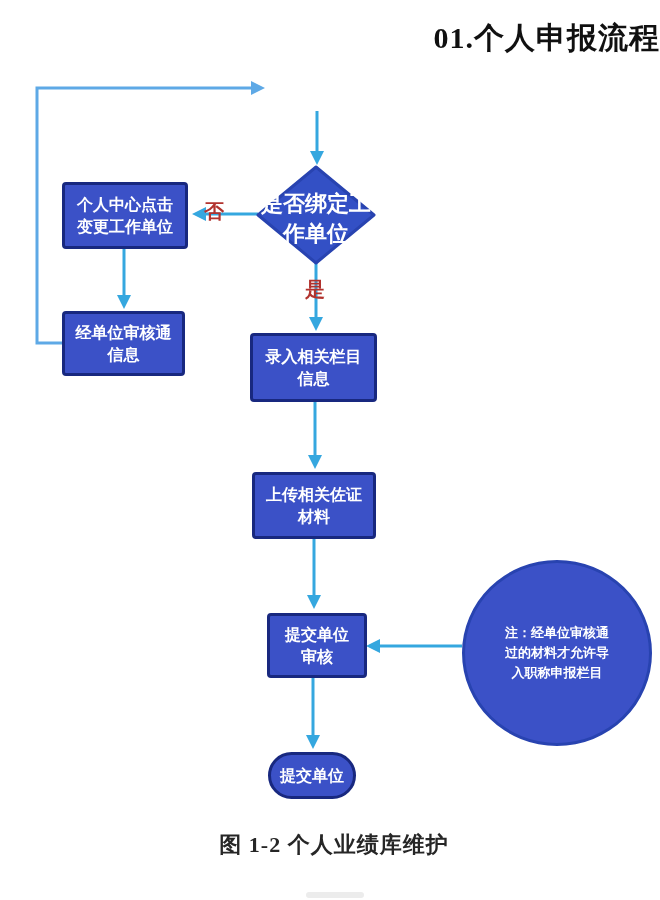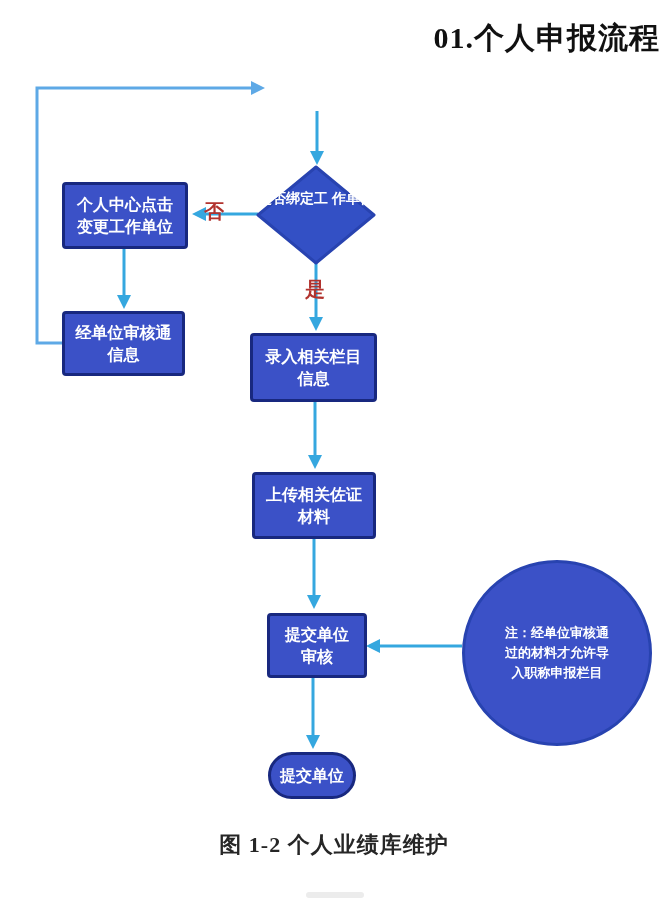--- a/index.html
+++ b/index.html
@@ -31,21 +31,21 @@
     white-space:pre-line;background:var(--node-fill);
     font-size:16px;line-height:1.35;
   }
   .rect{border:3px solid var(--rect-border);border-radius:4px;}
   .pill{border-radius:24px;}
   .pill-login{border:3px solid var(--login-border);}
   .pill-end{border:3px solid var(--rect-border);}
   .circle{border-radius:50%;border:3px solid var(--diamond-border);font-size:13px;line-height:1.55;}
   .diamond-label{
     position:absolute;background:transparent;border:none;
-    font-size:14px;line-height:1.35;
+    font-size:22px;line-height:1.35;
   }
   .branch-label{
     position:absolute;background:transparent;border:none;
     color:var(--branch-label-red);font-size:20px;font-weight:bold;
   }
   #page-title{
     position:absolute;left:420px;top:18px;width:240px;
     text-align:right;font-family:"Liberation Serif","DejaVu Serif",serif;
     font-weight:700;font-size:30px;color:#101010;letter-spacing:1px;
   }

